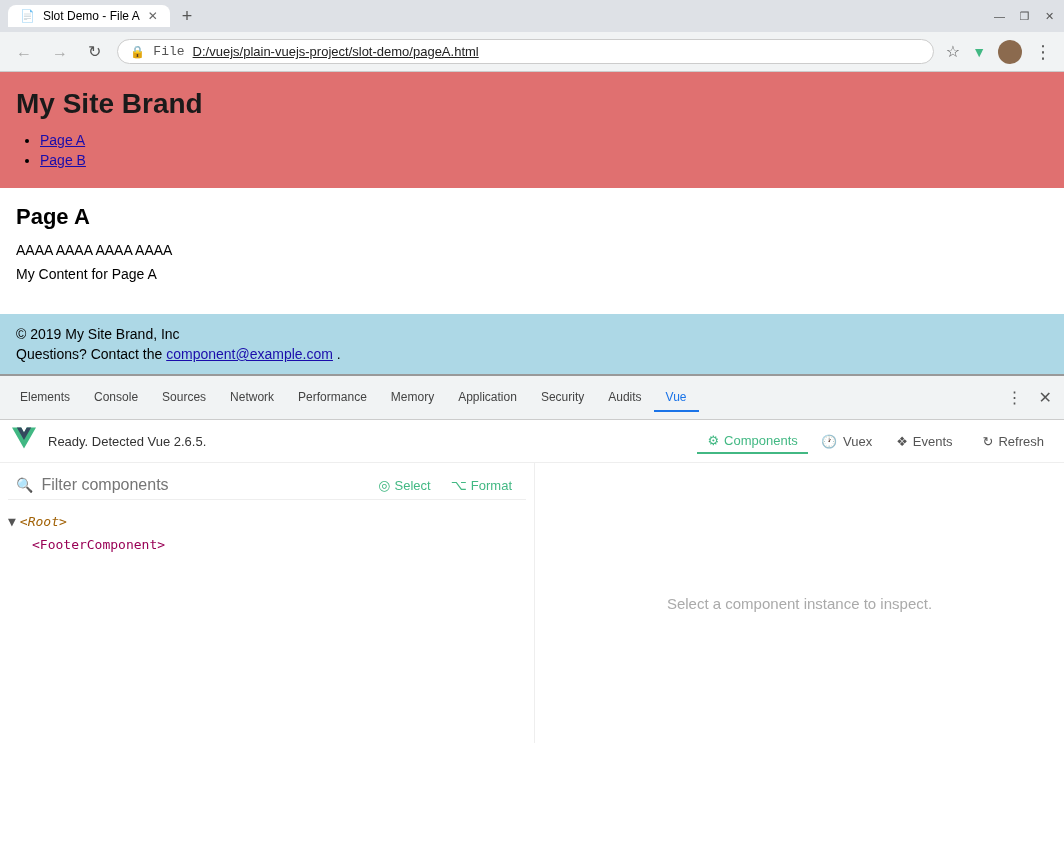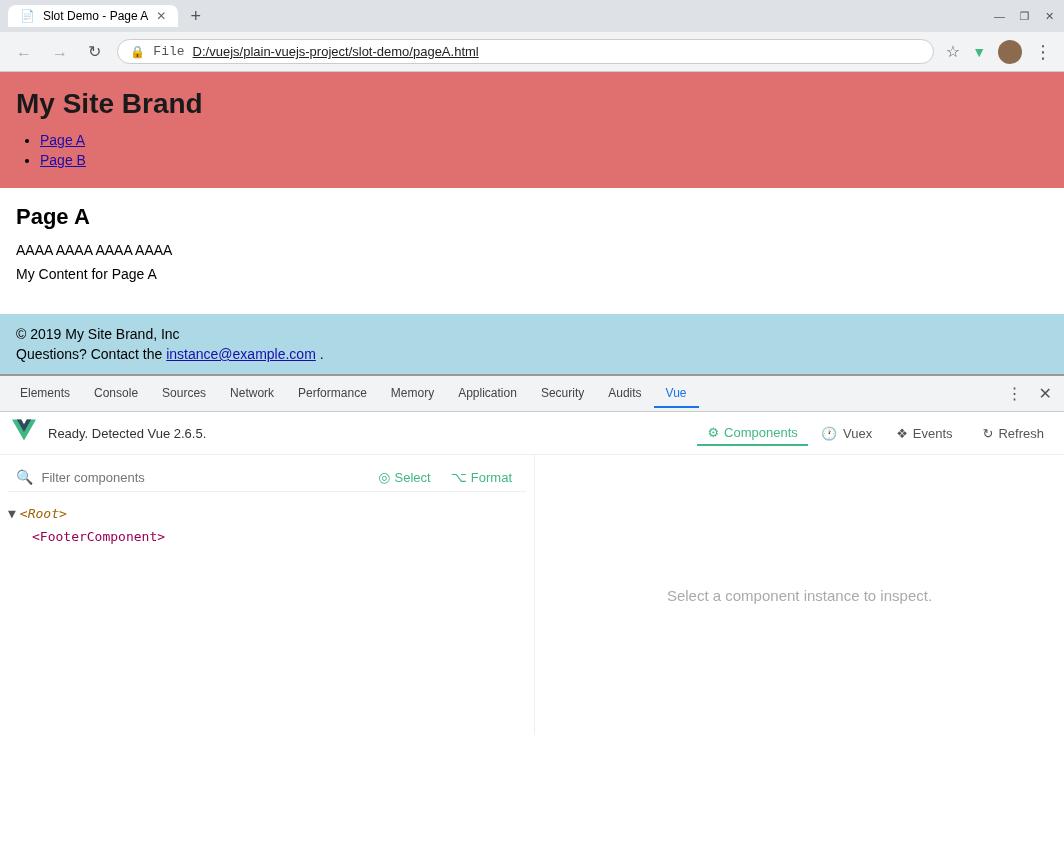--- a/index.html
+++ b/index.html
@@ -101,21 +101,21 @@
     .devtools {
       border-top: 2px solid #999;
       background: #fff;
     }
     .devtools-tabs {
       background: #f1f3f4;
       border-bottom: 1px solid #ccc;
       display: flex;
       align-items: center;
       padding: 0 8px;
-      height: 36px;
+      height: 44px;
     }
     .devtools-tab {
       padding: 6px 12px;
       font-size: 12px;
       cursor: pointer;
       color: #444;
       border-bottom: 2px solid transparent;
     }
     .devtools-tab.active { color: #1a73e8; border-bottom: 2px solid #1a73e8; }
     .devtools-tab-actions { margin-left: auto; display: flex; gap: 8px; align-items: center; }
@@ -165,21 +165,21 @@
       gap: 8px;
       padding: 4px 8px;
       border-bottom: 1px solid #eee;
       margin-bottom: 8px;
     }
     .filter-icon { color: #aaa; font-size: 14px; }
     .filter-input {
       flex: 1;
       border: none;
       outline: none;
-      font-size: 13px;
+      font-size: 16px;
       color: #0369a1;
       background: transparent;
     }
     .filter-actions { display: flex; gap: 8px; }
     .filter-action-btn {
       display: flex;
       align-items: center;
       gap: 4px;
       font-size: 13px;
       color: #42b883;
@@ -203,21 +203,21 @@
     }
     .inspector-placeholder { color: #aaa; font-size: 15px; }
   </style>
 </head>
 <body>
 
 <div class="title-bar">
   <div class="title-bar-left">
     <div class="tab">
       <span class="tab-icon">📄</span>
-      <span>Slot Demo - Page A</span>
+      <span>Slot Demo - File A</span>
       <span class="tab-close">✕</span>
     </div>
     <span class="new-tab-btn">+</span>
   </div>
   <div class="window-controls">
     <span class="win-btn">—</span>
     <span class="win-btn">❐</span>
     <span class="win-btn">✕</span>
   </div>
 </div>
@@ -255,21 +255,21 @@
   <div class="page-body">
     <h2 class="page-title">Page A</h2>
     <p class="page-text">AAAA AAAA AAAA AAAA</p>
     <p class="page-text">My Content for Page A</p>
   </div>
 
   <footer class="site-footer">
     <p class="footer-copy">© 2019 My Site Brand, Inc</p>
     <p class="footer-contact">
       <span>Questions? Contact the </span>
-      <a href="mailto:webmaster@example.com" class="footer-link">instance@example.com</a>
+      <a href="mailto:webmaster@example.com" class="footer-link">component@example.com</a>
       <span>.</span>
     </p>
   </footer>
 </div>
 
 <div class="devtools">
 
   <div class="devtools-tabs">
     <div class="devtools-tab">Elements</div>
     <div class="devtools-tab">Console</div>

